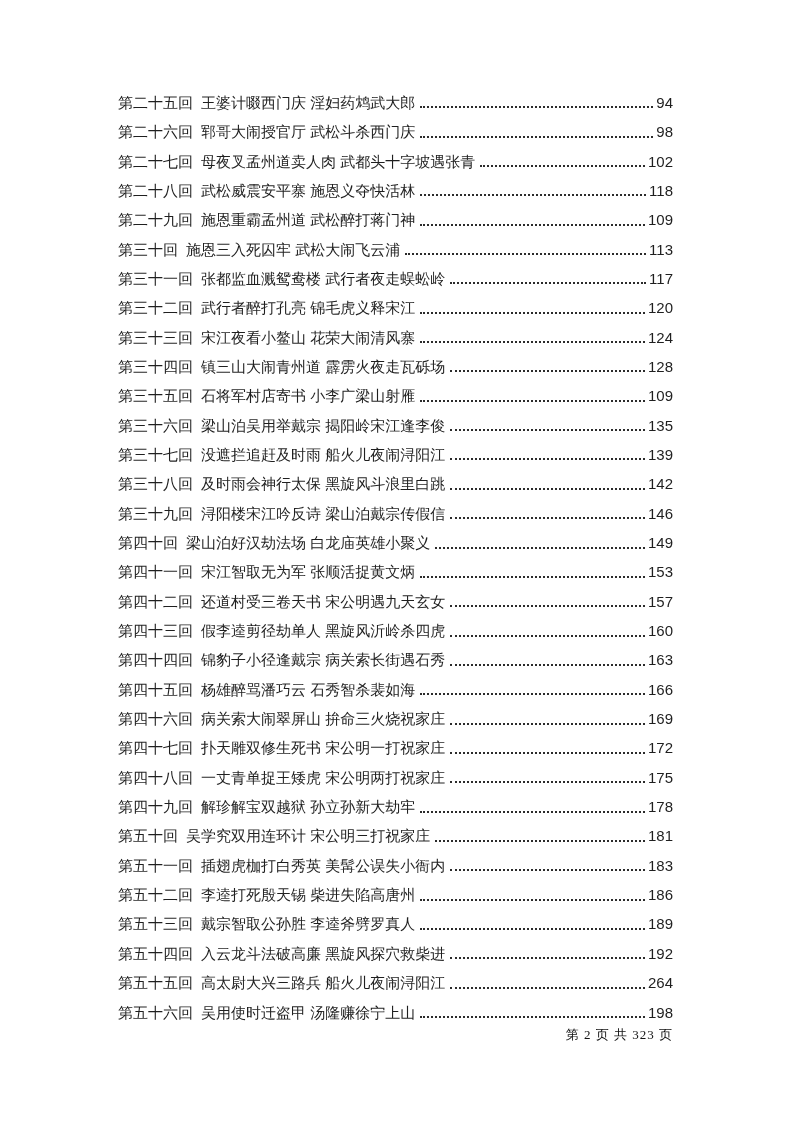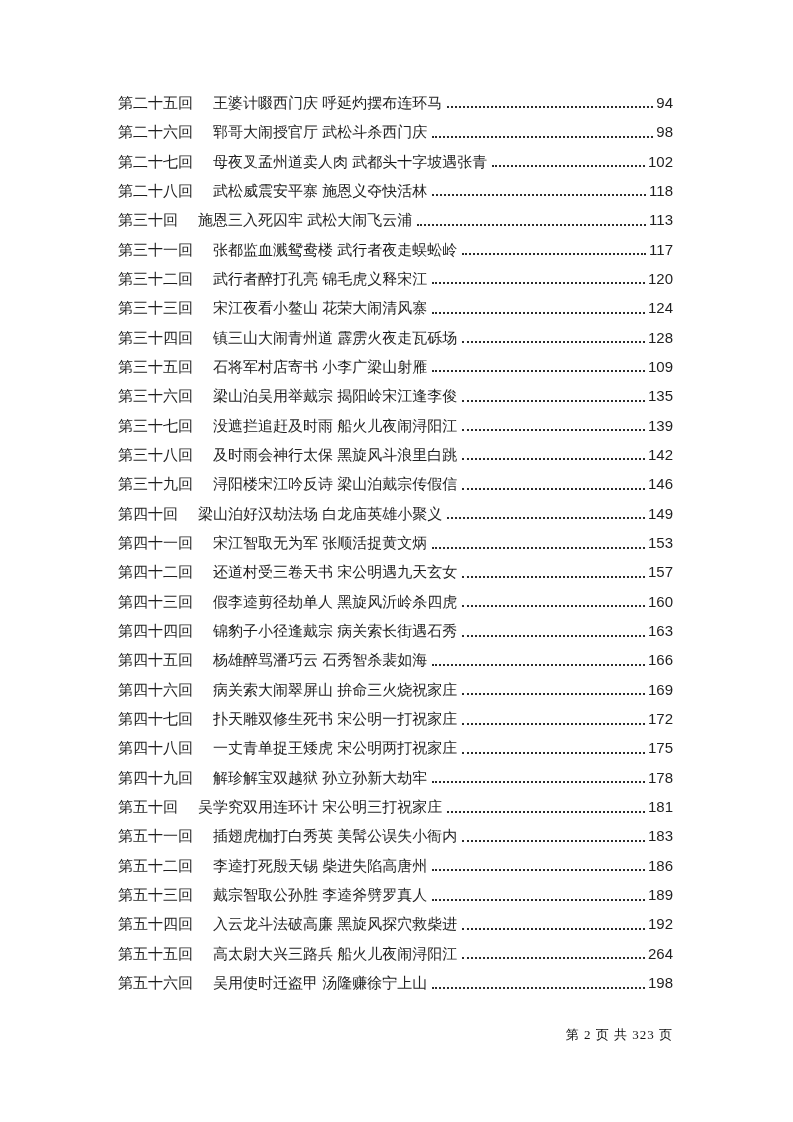--- a/index.html
+++ b/index.html
@@ -28,21 +28,21 @@
   .toc-row {
     height: 29.35px;
     display: flex;
     align-items: flex-end;
     font-size: 15px;
     color: #1f1f1f;
     line-height: 1.1;
   }
   .chapter {
     white-space: nowrap;
-    margin-right: 20px;
+    margin-right: 8px;
   }
   .title {
     white-space: nowrap;
   }
   .leader {
     flex: 1 1 auto;
     min-width: 8px;
     border-bottom: 2px dotted #2b2b2b;
     margin: 0 3px 3px 5px;
   }
@@ -60,21 +60,21 @@
     text-align: center;
   }
 </style>
 </head>
 <body>
 
 <div class="page">
   <main class="toc" id="toc-container">
   <div class="toc-row">
     <span class="chapter">第二十五回</span>
-    <span class="title">王婆计啜西门庆 呼延灼摆布连环马</span>
+    <span class="title">王婆计啜西门庆 淫妇药鸩武大郎</span>
     <span class="leader"></span>
     <span class="pagenum">94</span>
   </div>
 
   <div class="toc-row">
     <span class="chapter">第二十六回</span>
     <span class="title">郓哥大闹授官厅 武松斗杀西门庆</span>
     <span class="leader"></span>
     <span class="pagenum">98</span>
   </div>
@@ -86,20 +86,26 @@
     <span class="pagenum">102</span>
   </div>
 
   <div class="toc-row">
     <span class="chapter">第二十八回</span>
     <span class="title">武松威震安平寨 施恩义夺快活林</span>
     <span class="leader"></span>
     <span class="pagenum">118</span>
   </div>
 
+  <div class="toc-row">
+    <span class="chapter">第二十九回</span>
+    <span class="title">施恩重霸孟州道 武松醉打蒋门神</span>
+    <span class="leader"></span>
+    <span class="pagenum">109</span>
+  </div>
 
   <div class="toc-row">
     <span class="chapter">第三十回</span>
     <span class="title">施恩三入死囚牢 武松大闹飞云浦</span>
     <span class="leader"></span>
     <span class="pagenum">113</span>
   </div>
 
   <div class="toc-row">
     <span class="chapter">第三十一回</span>

